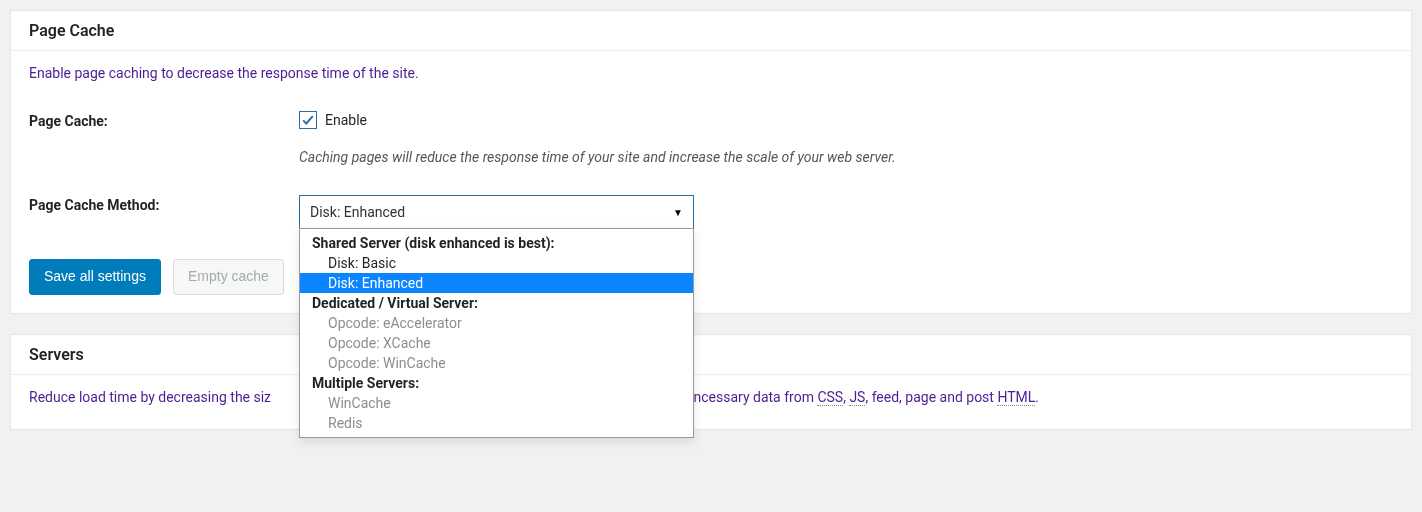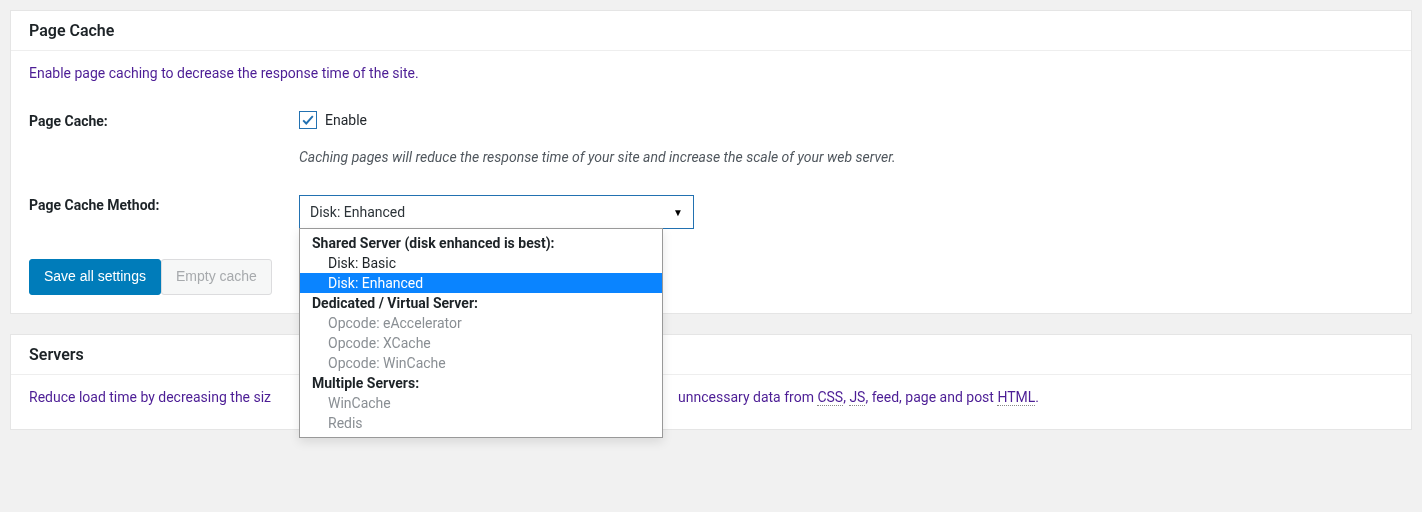--- a/index.html
+++ b/index.html
@@ -88,21 +88,21 @@
     right: 10px;
     top: 50%;
     transform: translateY(-50%);
     font-size: 10px;
     color: #000;
   }
   .dropdown {
     position: absolute;
     top: 33px;
     left: 0;
-    width: 364px;
+    width: 395px;
     background: #fff;
     border: 1px solid #999;
     box-shadow: 0 4px 10px rgba(0,0,0,.1);
     z-index: 100;
     padding: 4px 0;
   }
   .opt-group {
     padding: 2px 12px;
     font-weight: 700;
     color: #1d2327;
@@ -117,21 +117,21 @@
   .opt.disabled {
     color: #8a8f94;
     cursor: default;
   }
   .opt.selected {
     background: #0a84ff;
     color: #fff;
   }
   .button-row {
     display: flex;
-    gap: 0;
+    gap: 12px;
     margin-top: 6px;
   }
   .btn {
     padding: 7px 14px;
     border-radius: 3px;
     font-size: 14px;
     cursor: pointer;
     line-height: 1.4;
   }
   .btn-primary {

